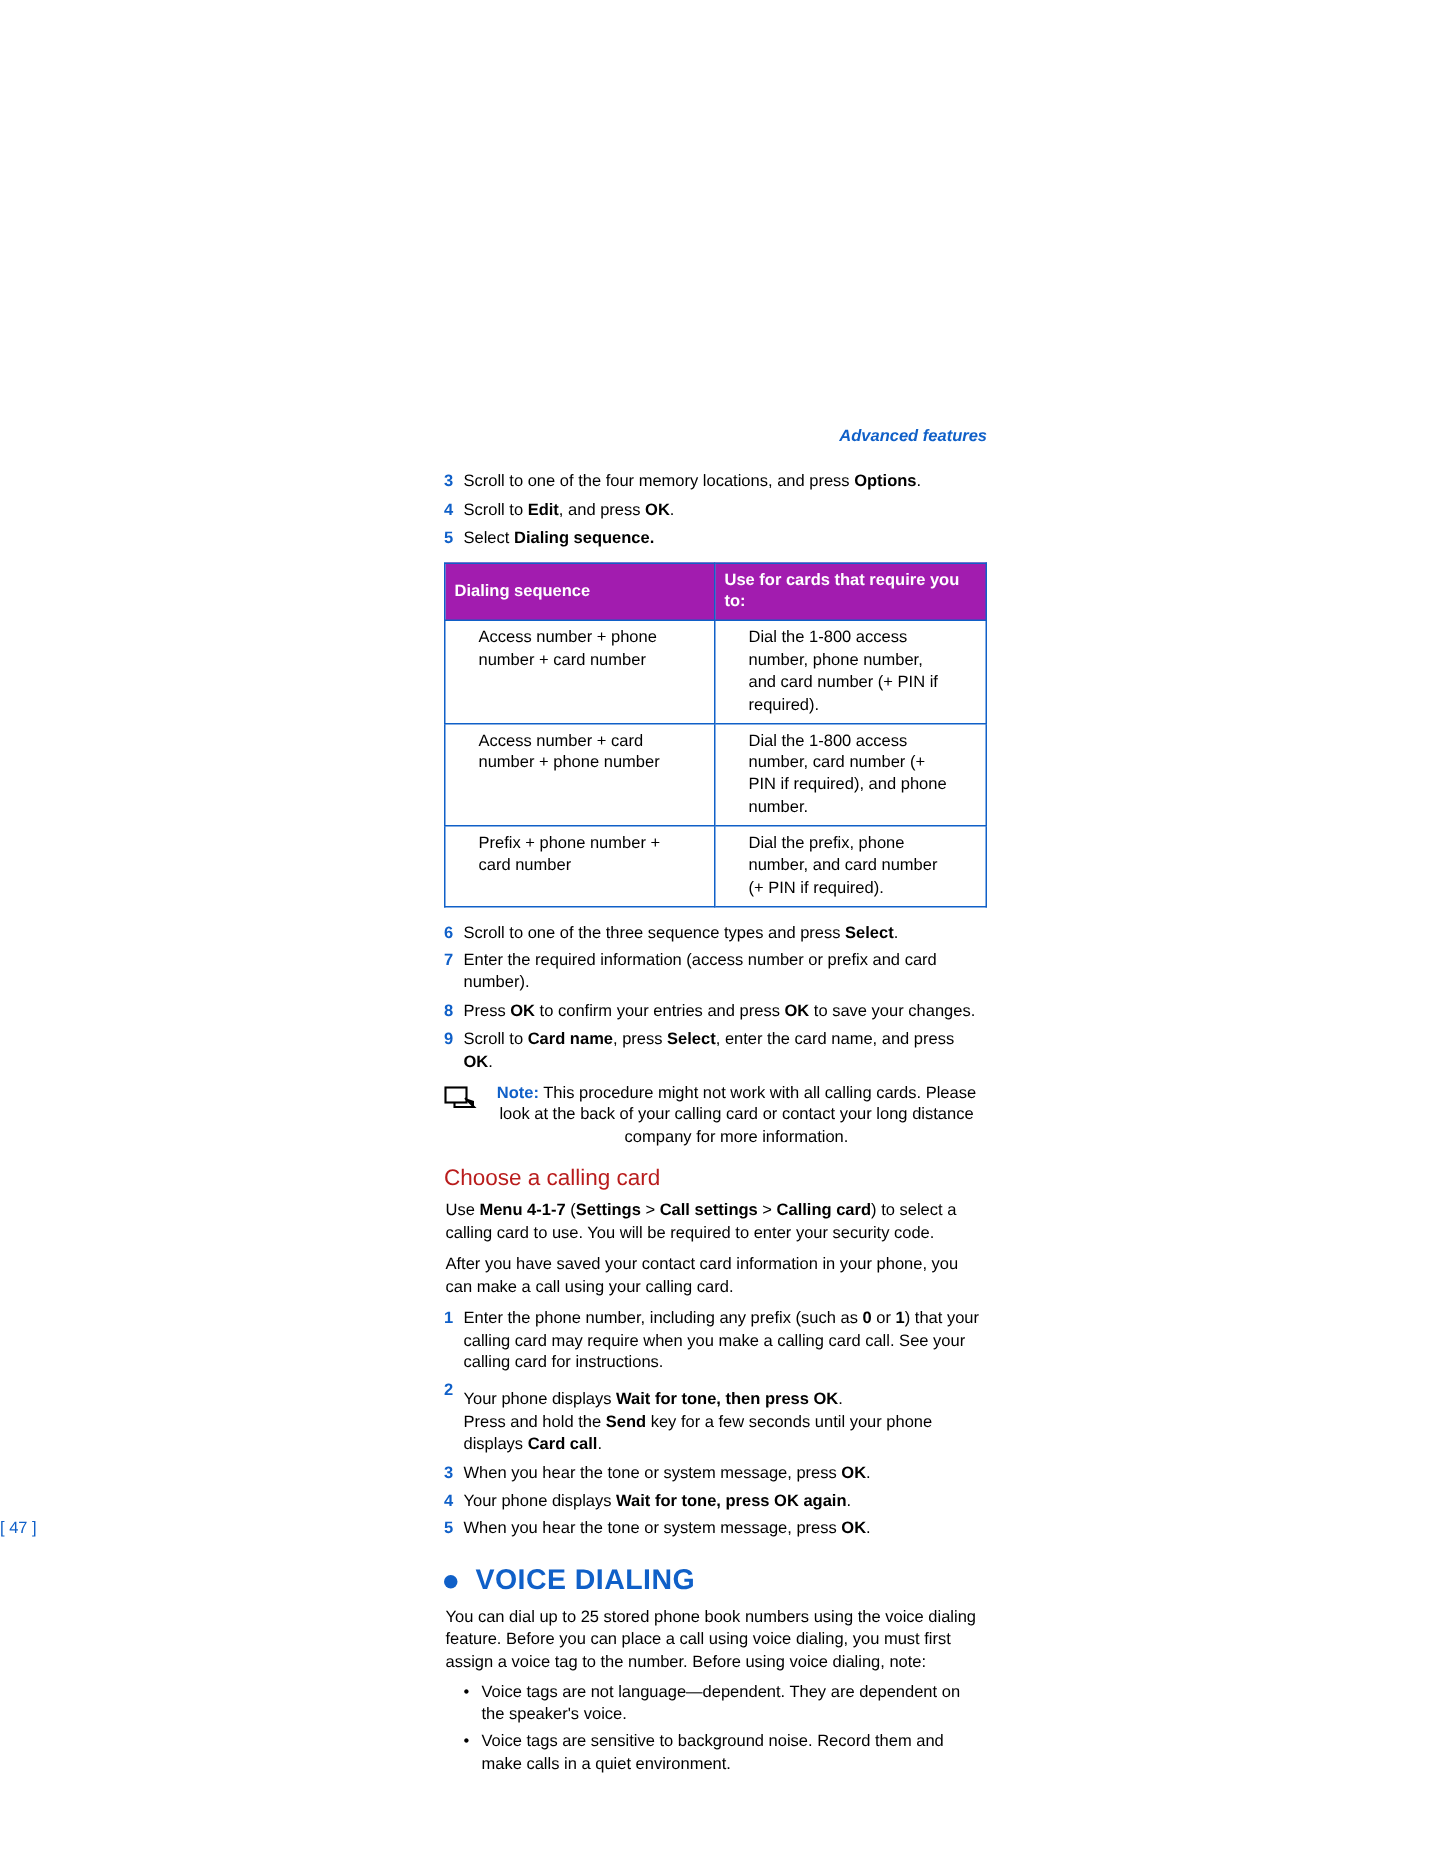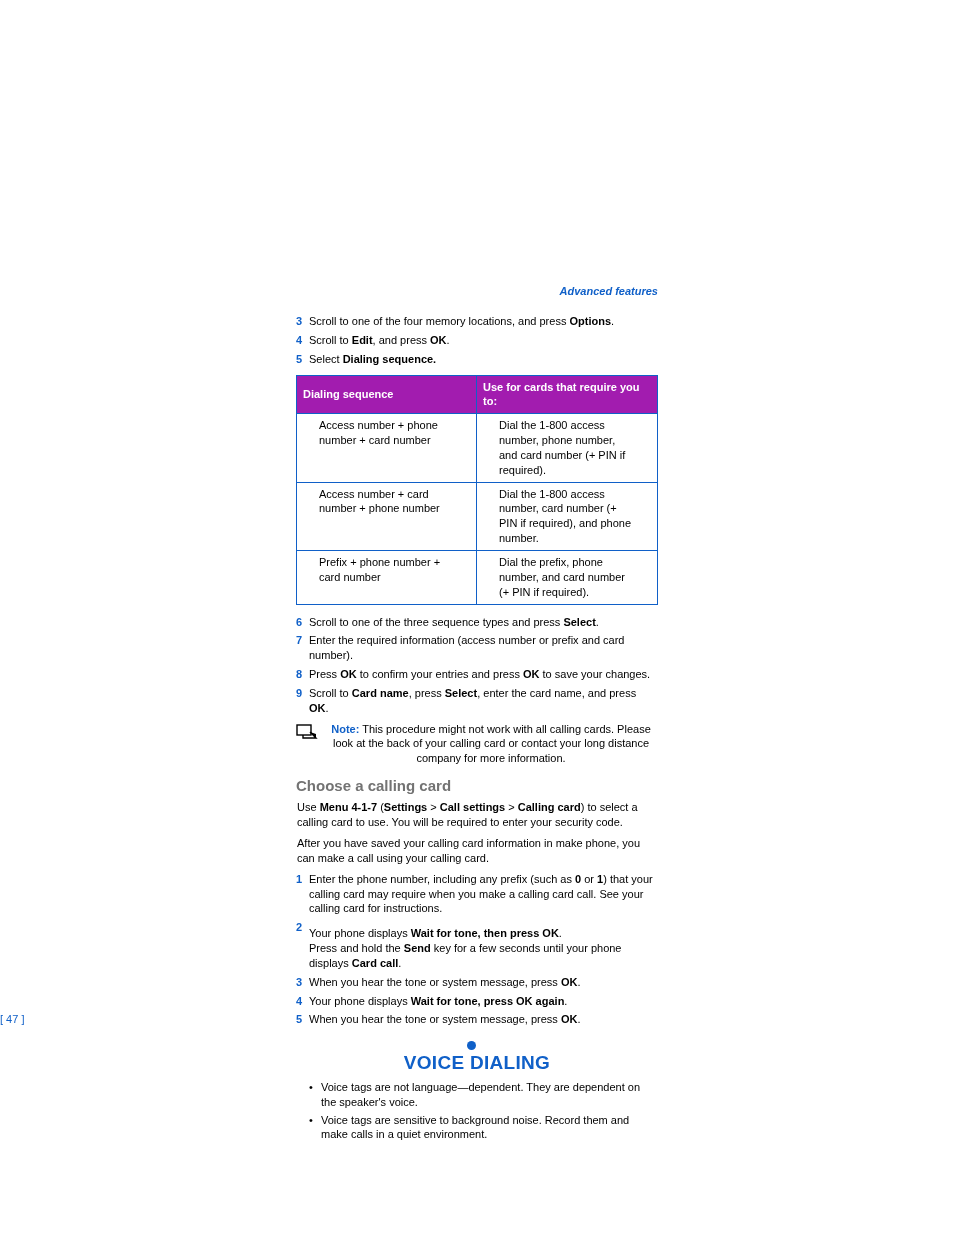--- a/index.html
+++ b/index.html
@@ -74,30 +74,29 @@
     margin: 6px 0 8px 0;
   }
   .note-icon {
     width: 28px;
     flex-shrink: 0;
     padding-top: 2px;
   }
   .note-text { flex: 1; text-align: center; }
   .note-label { color: #1060c8; font-weight: bold; }
   .h3 {
-    color: #737373;
-    font-weight: bold;
+    color: #b91c1c;
+    font-weight: normal;
     font-size: 15px;
     margin: 10px 0 4px 0;
   }
   .h2-row {
     display: flex;
     align-items: center;
     margin: 14px 0 4px 0;
-    flex-direction: column;
   }
   .h2-bullet {
     width: 9px;
     height: 9px;
     border-radius: 50%;
     background: #1060c8;
     margin-right: 12px;
     flex-shrink: 0;
   }
   .h2 {
@@ -196,21 +195,21 @@
           <path d="M14 8 L20 14" fill="#000"></path>
           <polygon points="14,8 20,14 20,10" fill="#000"></polygon>
         </svg>
       </div>
       <div class="note-text"><span class="note-label">Note:</span><span> This procedure might not work with all calling cards. Please look at the back of your calling card or contact your long distance company for more information.</span></div>
     </div>
 
     <div class="h3">Choose a calling card</div>
     <div class="para">Use <b>Menu 4-1-7</b> (<b>Settings</b> &gt; <b>Call settings</b> &gt; <b>Calling card</b>) to select a calling card to use. You will be required to enter your security code.</div>
 
-    <div class="para">After you have saved your calling card information in make phone, you can make a call using your calling card.</div>
+    <div class="para">After you have saved your contact card information in your phone, you can make a call using your calling card.</div>
 
     <div class="ol-item">
       <div class="ol-num">1</div>
       <div class="ol-text">Enter the phone number, including any prefix (such as <b>0</b> or <b>1</b>) that your calling card may require when you make a calling card call. See your calling card for instructions.</div>
     </div>
     <div class="ol-item">
       <div class="ol-num">2</div>
       <div class="ol-text">
         <div style="margin-top:6px">Your phone displays <b>Wait for tone, then press OK</b>.</div>
         <div>Press and hold the <b>Send</b> key for a few seconds until your phone displays <b>Card call</b>.</div>
@@ -226,20 +225,21 @@
     </div>
     <div class="ol-item">
       <div class="ol-num">5</div>
       <div class="ol-text">When you hear the tone or system message, press <b>OK</b>.</div>
     </div>
 
     <div class="h2-row">
       <div class="h2-bullet"></div>
       <div class="h2">VOICE DIALING</div>
     </div>
+    <div class="para">You can dial up to 25 stored phone book numbers using the voice dialing feature. Before you can place a call using voice dialing, you must first assign a voice tag to the number. Before using voice dialing, note:</div>
 
     <div class="ul-item">
       <div class="ul-bullet">•</div>
       <div>Voice tags are not language—dependent. They are dependent on the speaker's voice.</div>
     </div>
     <div class="ul-item">
       <div class="ul-bullet">•</div>
       <div>Voice tags are sensitive to background noise. Record them and make calls in a quiet environment.</div>
     </div>
 

